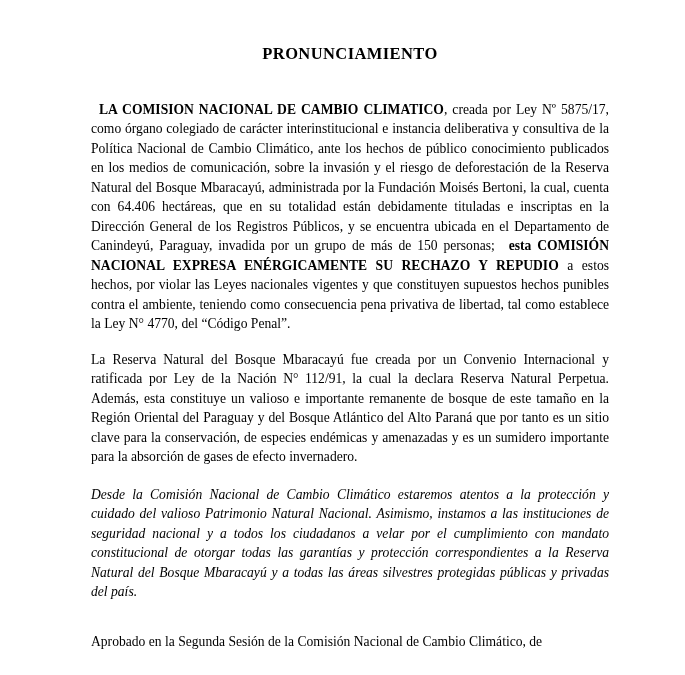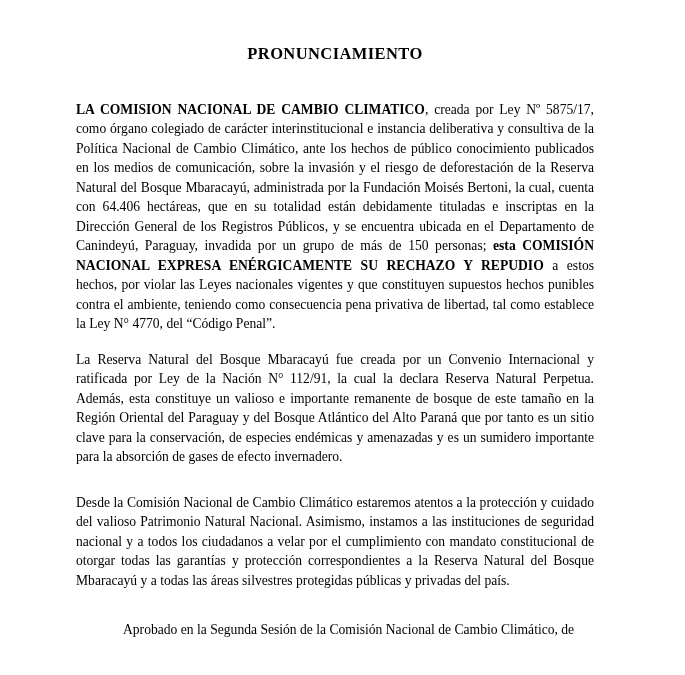--- a/index.html
+++ b/index.html
@@ -18,21 +18,21 @@
   }
   .page {
     position: relative;
     width: 685px;
     height: 675px;
     background: #ffffff;
     overflow: hidden;
   }
   .content {
     position: absolute;
-    left: 76px;
+    left: 91px;
     top: 0;
     width: 518px;
   }
   .doc-title {
     text-align: center;
     font-weight: bold;
     font-size: 16.5px;
     letter-spacing: 0.4px;
     margin: 0;
     padding-top: 44px;
@@ -46,28 +46,29 @@
     margin: 0;
     hyphens: none;
   }
   #para-1 {
     margin-top: 36px;
   }
   #para-2 {
     margin-top: 16px;
   }
   #para-3 {
-    margin-top: 26px;
+    margin-top: 18px;
+    font-style: italic;
   }
   #para-4 {
     margin-top: 30px;
-    margin-left: 47px;
   }
   .b {
     font-weight: bold;
+    margin-left: 8px;
   }
 </style>
 </head>
 <body>
 
 <div class="page">
   <div class="content">
 
     <h1 class="doc-title">PRONUNCIAMIENTO</h1>
 

